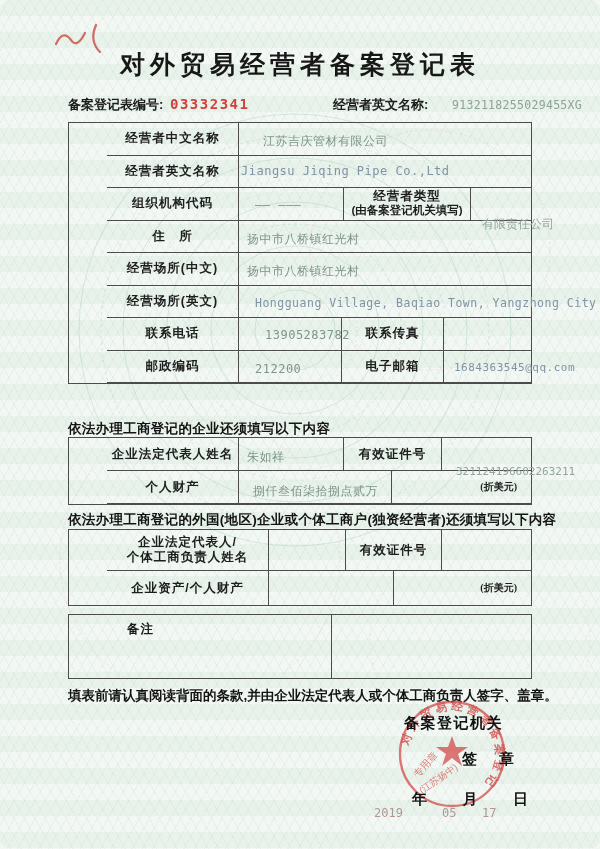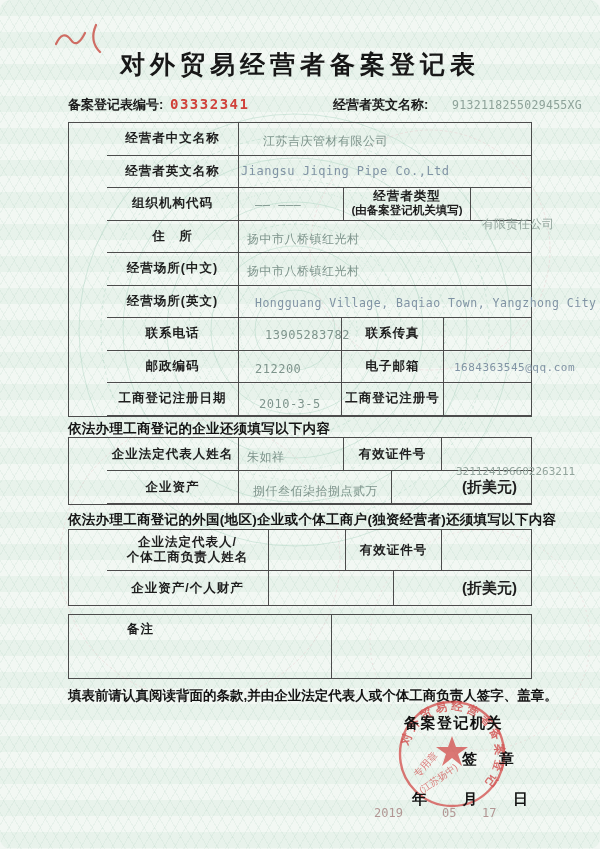--- a/index.html
+++ b/index.html
@@ -41,21 +41,21 @@
   .cell:last-child{border-right:none;}
   .lblc{display:flex;flex-direction:column;align-items:center;justify-content:center;
     font-size:12.5px;font-weight:bold;color:#1e1e1e;letter-spacing:1px;text-align:center;line-height:1.2;}
   .lblc .sub{font-size:11.5px;letter-spacing:0;}
   .valc{font-size:12px;}
   .fill{display:inline-block;transform:translateY(10px);color:#7e948c;
     font-family:"DejaVu Sans Mono",monospace;font-size:12px;white-space:nowrap;letter-spacing:.5px;}
   .fill-en{color:#8093a4;}
   .h32 .row{height:32.5px;}
   .suffix{position:absolute;right:14px;top:50%;transform:translateY(-50%);
-    font-size:15px;font-weight:bold;color:#1e1e1e;}
+    font-size:10px;font-weight:bold;color:#1e1e1e;font-family:Liberation Serif, serif;}
   .float-val{position:absolute;color:#93a59d;font-family:"DejaVu Sans Mono",monospace;
     font-size:12px;white-space:nowrap;z-index:3;}
 
   .sec-head{position:absolute;left:68px;font-size:13.5px;font-weight:bold;color:#141414;letter-spacing:.3px;white-space:nowrap;}
 
   .note{position:absolute;left:68px;top:687px;font-size:13.5px;font-weight:bold;color:#141414;white-space:nowrap;}
 
   .stampbox{position:absolute;left:360px;top:690px;width:235px;height:150px;z-index:2;}
   .sealsvg{position:absolute;left:28px;top:6px;opacity:.88;}
   .agency{position:absolute;left:44px;top:24px;font-size:15px;font-weight:bold;color:#121212;letter-spacing:1.5px;white-space:nowrap;}
@@ -146,40 +146,34 @@
         <div class="cell valc"><span class="fill" style="margin-left:26px;">13905283782</span></div>
         <div class="cell lblc">联系传真</div>
         <div class="cell valc"></div>
       </div>
       <div class="row cols-4b">
         <div class="cell lblc">邮政编码</div>
         <div class="cell valc"><span class="fill" style="margin-left:16px;transform:translateY(11px);">212200</span></div>
         <div class="cell lblc">电子邮箱</div>
         <div class="cell valc"><span class="fill fill-en" style="margin-left:10px;font-size:11px;transform:translateY(9px);">1684363545@qq.com</span></div>
       </div>
-      <div class="row cols-4b">
-        <div class="cell lblc">工商登记注册日期</div>
-        <div class="cell valc"><span class="fill" style="margin-left:20px;transform:translateY(14px);">2010-3-5</span></div>
-        <div class="cell lblc">工商登记注册号</div>
-        <div class="cell valc"></div>
-      </div>
       <span class="float-val" style="left:413px;top:93px;">有限责任公司</span>
     </div>
 
     <div class="sec-head" style="top:420px;">依法办理工商登记的企业还须填写以下内容</div>
 
     <div class="tbl" style="top:437px;">
       <div class="row cols-4c" style="height:33px;">
         <div class="cell lblc">企业法定代表人姓名</div>
         <div class="cell valc"><span class="fill" style="margin-left:8px;transform:translateY(11px);">朱如祥</span></div>
         <div class="cell lblc">有效证件号</div>
         <div class="cell valc"></div>
       </div>
       <div class="row cols-3a" style="height:33px;">
-        <div class="cell lblc">企业资产</div>
+        <div class="cell lblc">个人财产</div>
         <div class="cell valc"><span class="fill" style="margin-left:14px;transform:translateY(12px);">捌仟叁佰柒拾捌点贰万</span></div>
         <div class="cell valc">
             <span class="suffix">(折美元)</span>
           </div>
       </div>
       <span class="float-val" style="left:387px;top:27px;font-size:11px;">321124196602263211</span>
     </div>
 
     <div class="sec-head" style="top:511px;">依法办理工商登记的外国(地区)企业或个体工商户(独资经营者)还须填写以下内容</div>
 

